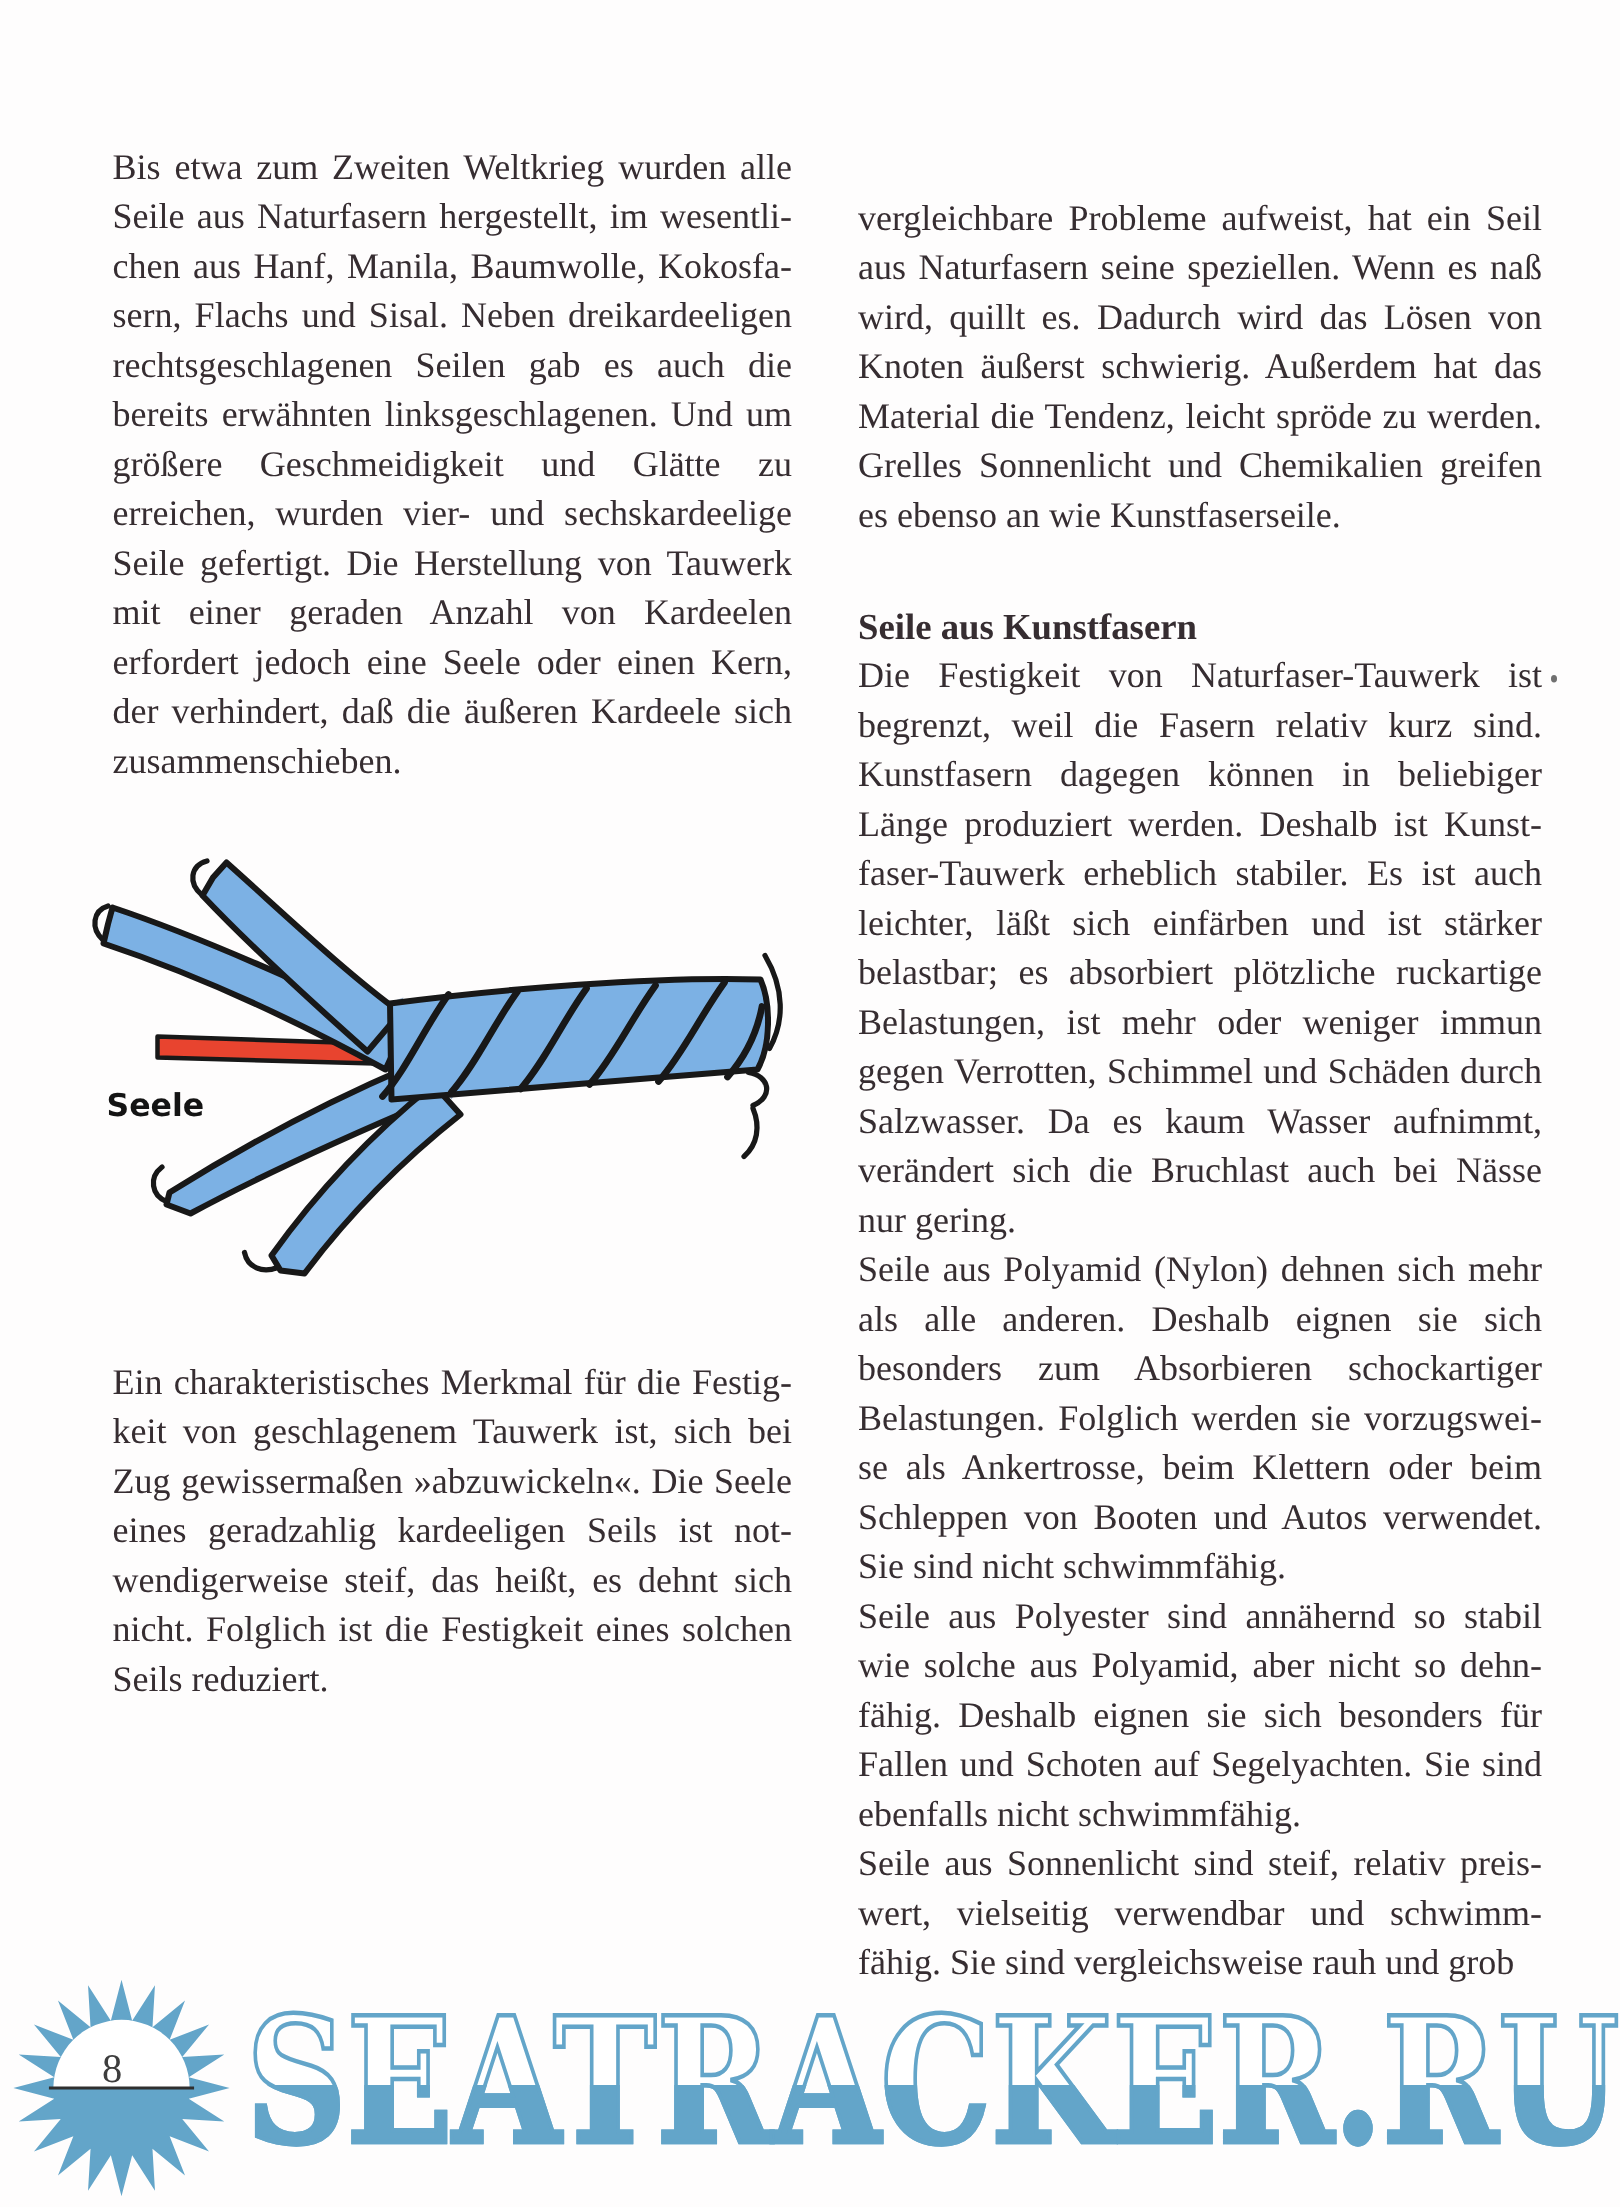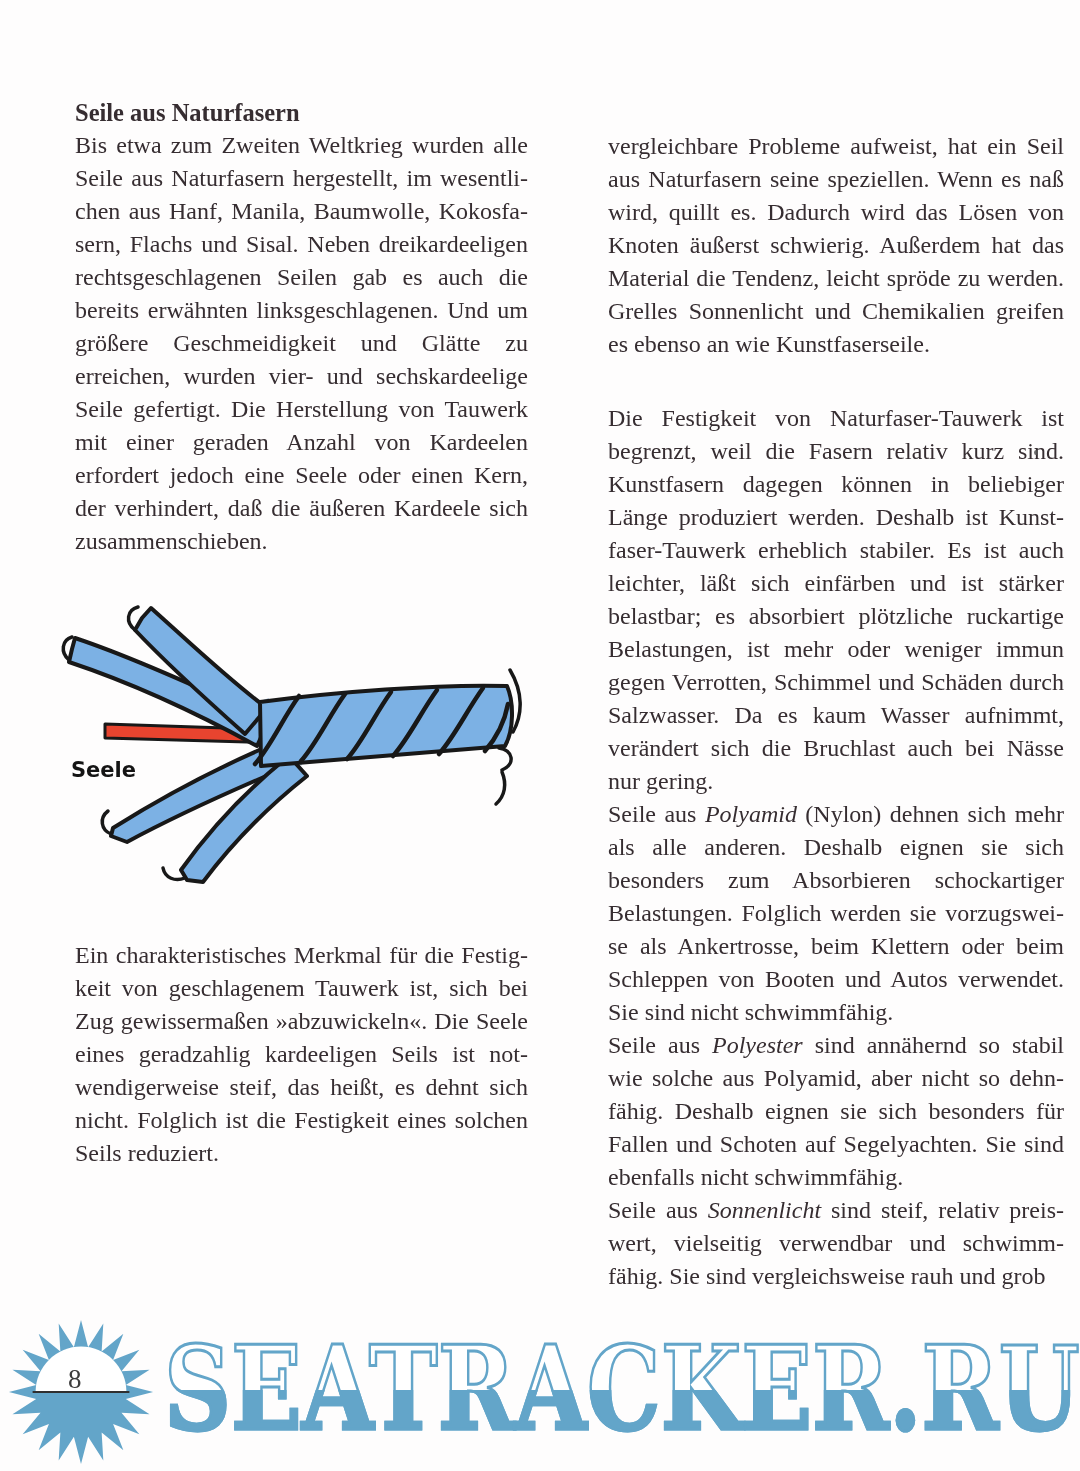--- a/index.html
+++ b/index.html
@@ -6,23 +6,23 @@
   body{
     width:1080px;height:1471px;position:relative;overflow:hidden;
     background:#fefdfd;
     font-family:"Liberation Serif","DejaVu Serif",serif;
     color:#362d31;
   }
   .col{position:absolute;font-size:24px;line-height:33px;text-align:justify;}
   .col p{margin:0;padding:0;}
   .col h2{margin:0;padding:0;font-size:24.5px;line-height:33px;font-weight:bold;text-align:left;}
   #col-left{left:75px;top:96px;width:453px;}
-  #col-right{left:572px;top:130px;width:456px;margin-left:36px;}
+  #col-right{left:572px;top:130px;width:456px;}
   .spacer{height:41px;}
-  .em{font-style:italic;}
+  .em{}
   figure.rope{margin:22px 0 14px -20px;padding:0;width:480px;height:345px;}
   
   #sun{position:absolute;left:2px;top:1313px;z-index:1;}
   #page-number{position:absolute;left:68px;top:1364px;font-size:27px;line-height:30px;color:#3d3d3d;z-index:5;}
   #watermark-text{
     position:absolute;left:164px;top:1330px;z-index:3;
     font-family:"DejaVu Serif","Liberation Serif",serif;
     font-weight:700;font-size:116px;line-height:1;white-space:nowrap;
     transform:scaleX(0.80);transform-origin:0 0;
     color:transparent;
@@ -30,21 +30,20 @@
     -webkit-background-clip:text;background-clip:text;
     -webkit-text-stroke:3px #63a5c9;
   }
   #speck{position:absolute;left:1034px;top:450px;width:4px;height:5px;border-radius:50%;background:#575757;opacity:.85;z-index:2;}
   .z2{z-index:2;}
 </style>
 </head>
 <body>
 
 <div class="col z2" id="col-left">
-  <h2>Seile aus Naturfasern</h2>
   <p>Bis etwa zum Zweiten Weltkrieg wurden alle Seile aus Naturfasern hergestellt, im wesentli­chen aus Hanf, Manila, Baumwolle, Kokosfa­sern, Flachs und Sisal. Neben dreikardee­ligen rechtsgeschla­genen Seilen gab es auch die bereits erwähnten linksgeschla­genen. Und um größere Geschmeidig­keit und Glätte zu erreichen, wurden vier- und sechskardee­lige Seile gefertigt. Die Herstellung von Tauwerk mit einer geraden Anzahl von Kardeelen erfordert jedoch eine Seele oder einen Kern, der verhindert, daß die äußeren Kardeele sich zusammen­schieben.</p>
 
   <figure class="rope">
     <svg width="480" height="345" viewBox="0 0 480 345" xmlns="http://www.w3.org/2000/svg">
 
       <g fill="#9db3cc">
         <polygon points="186,128 214,118 198,150"></polygon>
         <polygon points="208,160 234,150 216,178"></polygon>
         <polygon points="236,166 262,158 246,186"></polygon>
       </g>
@@ -82,20 +81,21 @@
       <text x="16" y="197" font-family="DejaVu Sans, Liberation Sans, sans-serif" font-size="21" font-weight="bold" fill="#141414">Seele</text>
     </svg>
   </figure>
 
   <p>Ein charakteristisches Merkmal für die Festig­keit von geschlagenem Tauwerk ist, sich bei Zug gewissermaßen »abzuwickeln«. Die Seele eines geradzahlig kardee­ligen Seils ist not­wendigerweise steif, das heißt, es dehnt sich nicht. Folglich ist die Festigkeit eines solchen Seils reduziert.</p>
 </div>
 
 <div class="col z2" id="col-right">
   <p>vergleichbare Probleme aufweist, hat ein Seil aus Naturfasern seine speziellen. Wenn es naß wird, quillt es. Dadurch wird das Lösen von Knoten äußerst schwierig. Außerdem hat das Material die Tendenz, leicht spröde zu werden. Grelles Sonnenlicht und Chemikalien greifen es ebenso an wie Kunst­faserseile.</p>
   <div class="spacer"></div>
+  <h2>Seile aus Kunstfasern</h2>
   <p>Die Festigkeit von Naturfaser-Tauwerk ist begrenzt, weil die Fasern relativ kurz sind. Kunstfasern dagegen können in beliebiger Länge produziert werden. Deshalb ist Kunst­faser-Tauwerk erheblich stabiler. Es ist auch leichter, läßt sich einfärben und ist stärker belastbar; es absorbiert plötzliche ruckartige Belastungen, ist mehr oder weniger immun gegen Verrotten, Schimmel und Schäden durch Salzwasser. Da es kaum Wasser auf­nimmt, verändert sich die Bruchlast auch bei Nässe nur gering.</p>
   <p><span>Seile aus </span><span class="em">Polyamid</span><span> (Nylon) dehnen sich mehr als alle anderen. Deshalb eignen sie sich besonders zum Absorbieren schockartiger Belastungen. Folglich werden sie vorzugswei­se als Ankertrosse, beim Klettern oder beim Schleppen von Booten und Autos verwendet. Sie sind nicht schwimmfähig.</span></p>
   <p><span>Seile aus </span><span class="em">Polyester</span><span> sind annähernd so stabil wie solche aus Polyamid, aber nicht so dehn­fähig. Deshalb eignen sie sich besonders für Fallen und Schoten auf Segelyachten. Sie sind ebenfalls nicht schwimmfähig.</span></p>
   <p><span>Seile aus </span><span class="em">Sonnenlicht</span><span> sind steif, relativ preis­wert, vielseitig verwendbar und schwimm­fähig. Sie sind vergleichsweise rauh und grob</span></p>
 </div>
 
 <div id="speck"></div>
 
 <svg id="sun" width="158" height="158" viewBox="0 0 160 160" xmlns="http://www.w3.org/2000/svg">
   <polygon points="153,80 125.4,87.2 149.4,102.6 121,100.9 139.1,122.9 112.5,112.5 122.9,139.1 100.9,121 102.6,149.4 87.2,125.4 80,153 72.8,125.4 57.4,149.4 59.1,121 37.1,139.1 47.5,112.5 20.9,122.9 39,100.9 10.6,102.6 34.6,87.2 7,80 34.6,72.8 10.6,57.4 39,59.1 20.9,37.1 47.5,47.5 37.1,20.9 59.1,39 57.4,10.6 72.8,34.6 80,7 87.2,34.6 102.6,10.6 100.9,39 122.9,20.9 112.5,47.5 139.1,37.1 121,59.1 149.4,57.4 125.4,72.8" fill="#63a5c9"></polygon>

